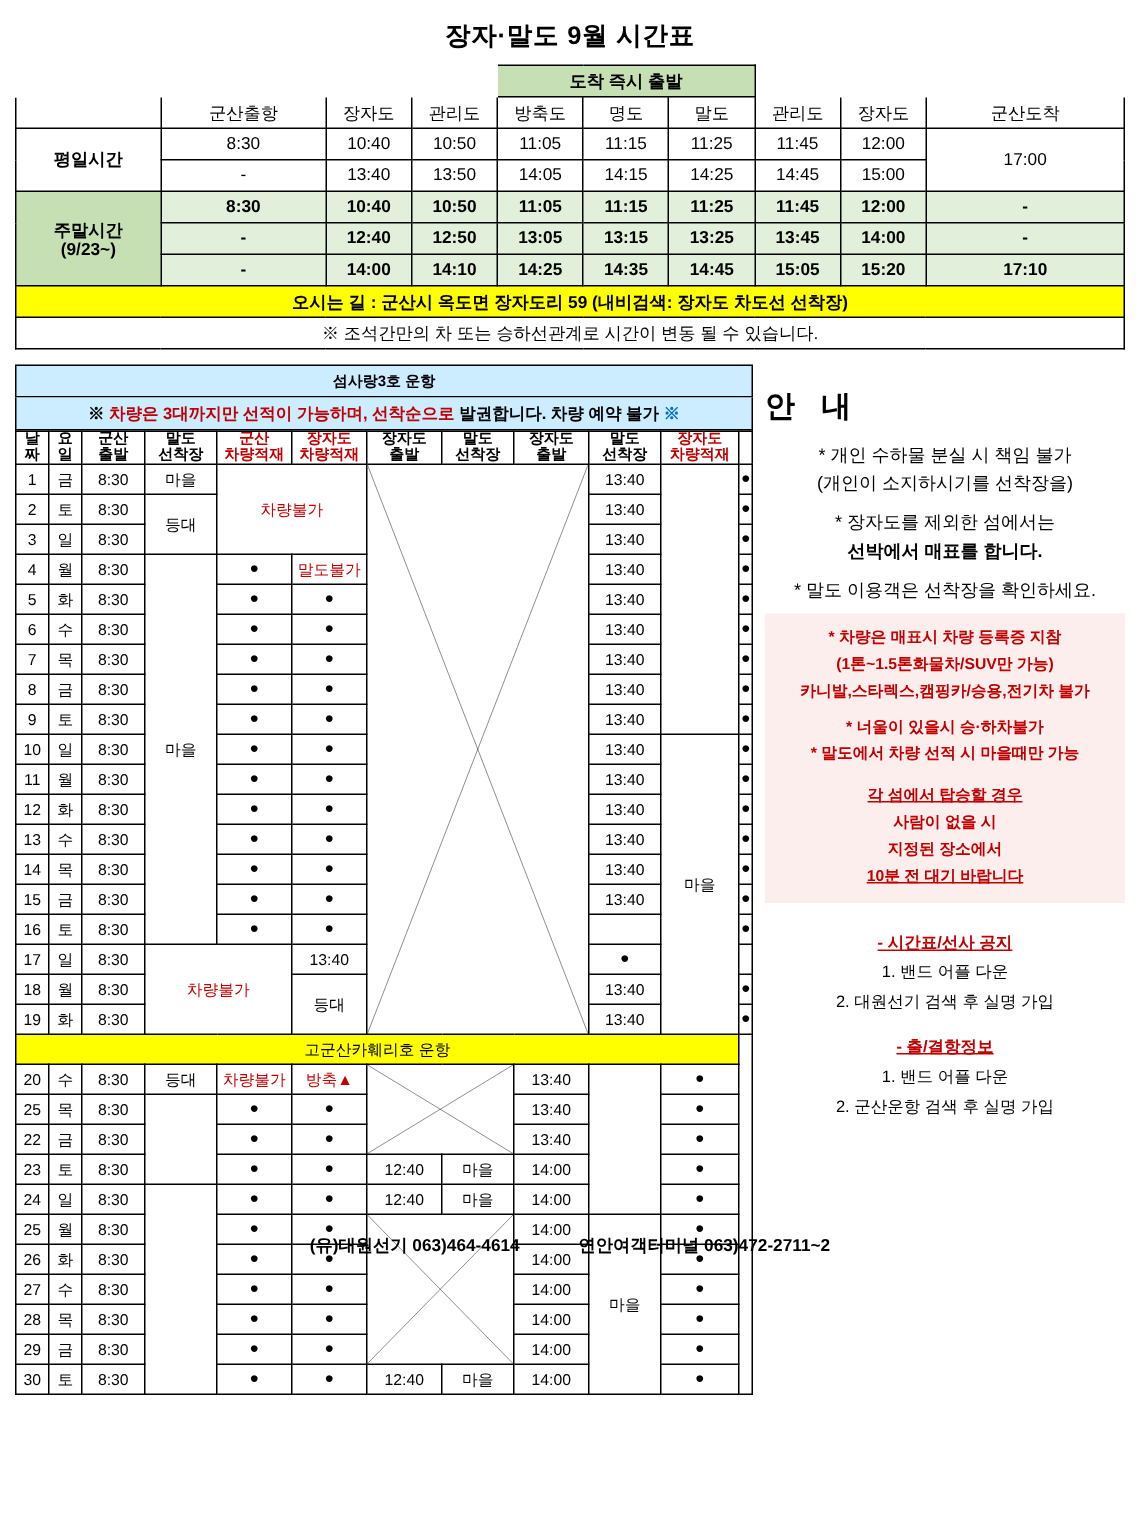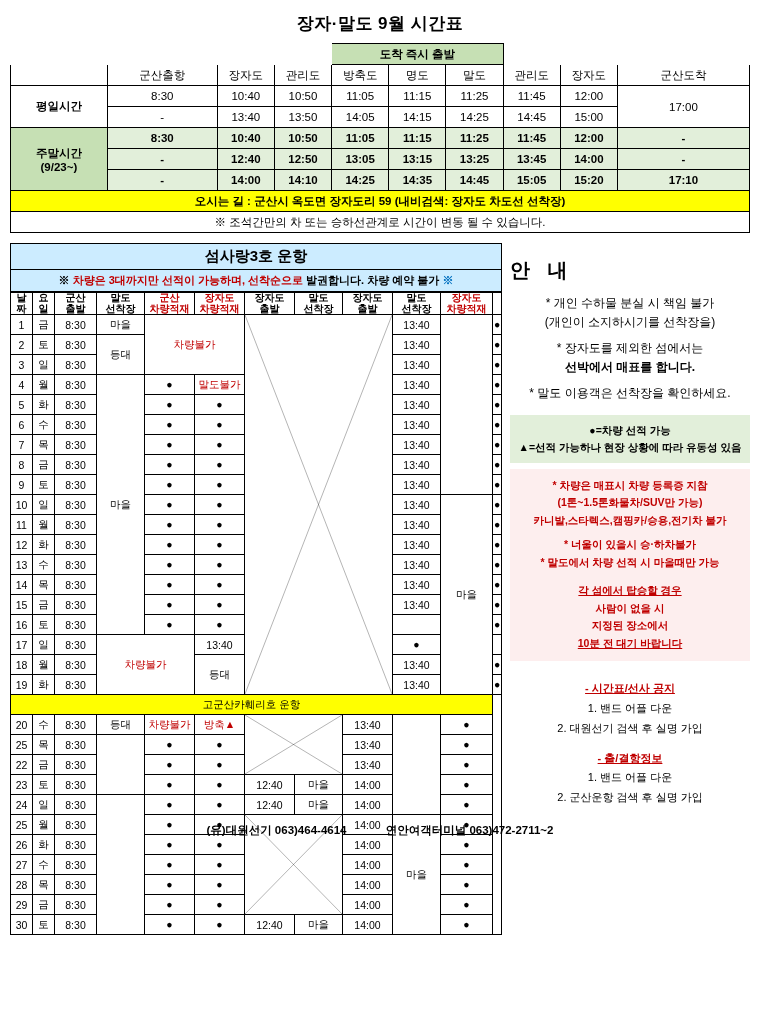--- a/index.html
+++ b/index.html
@@ -43,21 +43,21 @@
   
   .lower { display: flex; gap: 8px; margin-top: 10px; }
   .left-col { width: 492px; }
   .right-col { width: 240px; }
 
   .banner {
     background: #ccecff;
     border: 1px solid #000;
     text-align: center;
     font-weight: bold;
-    font-size: 15px;
+    font-size: 10px;
     padding: 3px 0;
   }
   .banner2 {
     background: #ccecff;
     border: 1px solid #000;
     border-top: none;
     text-align: center;
     font-size: 11px;
     padding: 3px 0;
     font-weight: bold;
@@ -630,24 +630,20 @@
       <div class="info-block">
         <div>* 개인 수하물 분실 시 책임 불가</div>
         <div>(개인이 소지하시기를 선착장을)</div>
         <div style="height:8px"></div>
         <div>* 장자도를 제외한 섬에서는</div>
         <div class="b">선박에서 매표를 합니다.</div>
         <div style="height:8px"></div>
         <div>* 말도 이용객은 선착장을 확인하세요.</div>
       </div>
 
-      <div class="green-box">
-        <div>●=차량 선적 가능</div>
-        <div>▲=선적 가능하나 현장 상황에 따라 유동성 있음</div>
-      </div>
 
       <div class="pink-box">
         <div>* 차량은 매표시 차량 등록증 지참</div>
         <div>(1톤~1.5톤화물차/SUV만 가능)</div>
         <div>카니발,스타렉스,캠핑카/승용,전기차 불가</div>
         <div style="height:6px"></div>
         <div>* 너울이 있을시 승·하차불가</div>
         <div>* 말도에서 차량 선적 시 마을때만 가능</div>
         <div style="height:10px"></div>
         <div class="u">각 섬에서 탑승할 경우</div>

